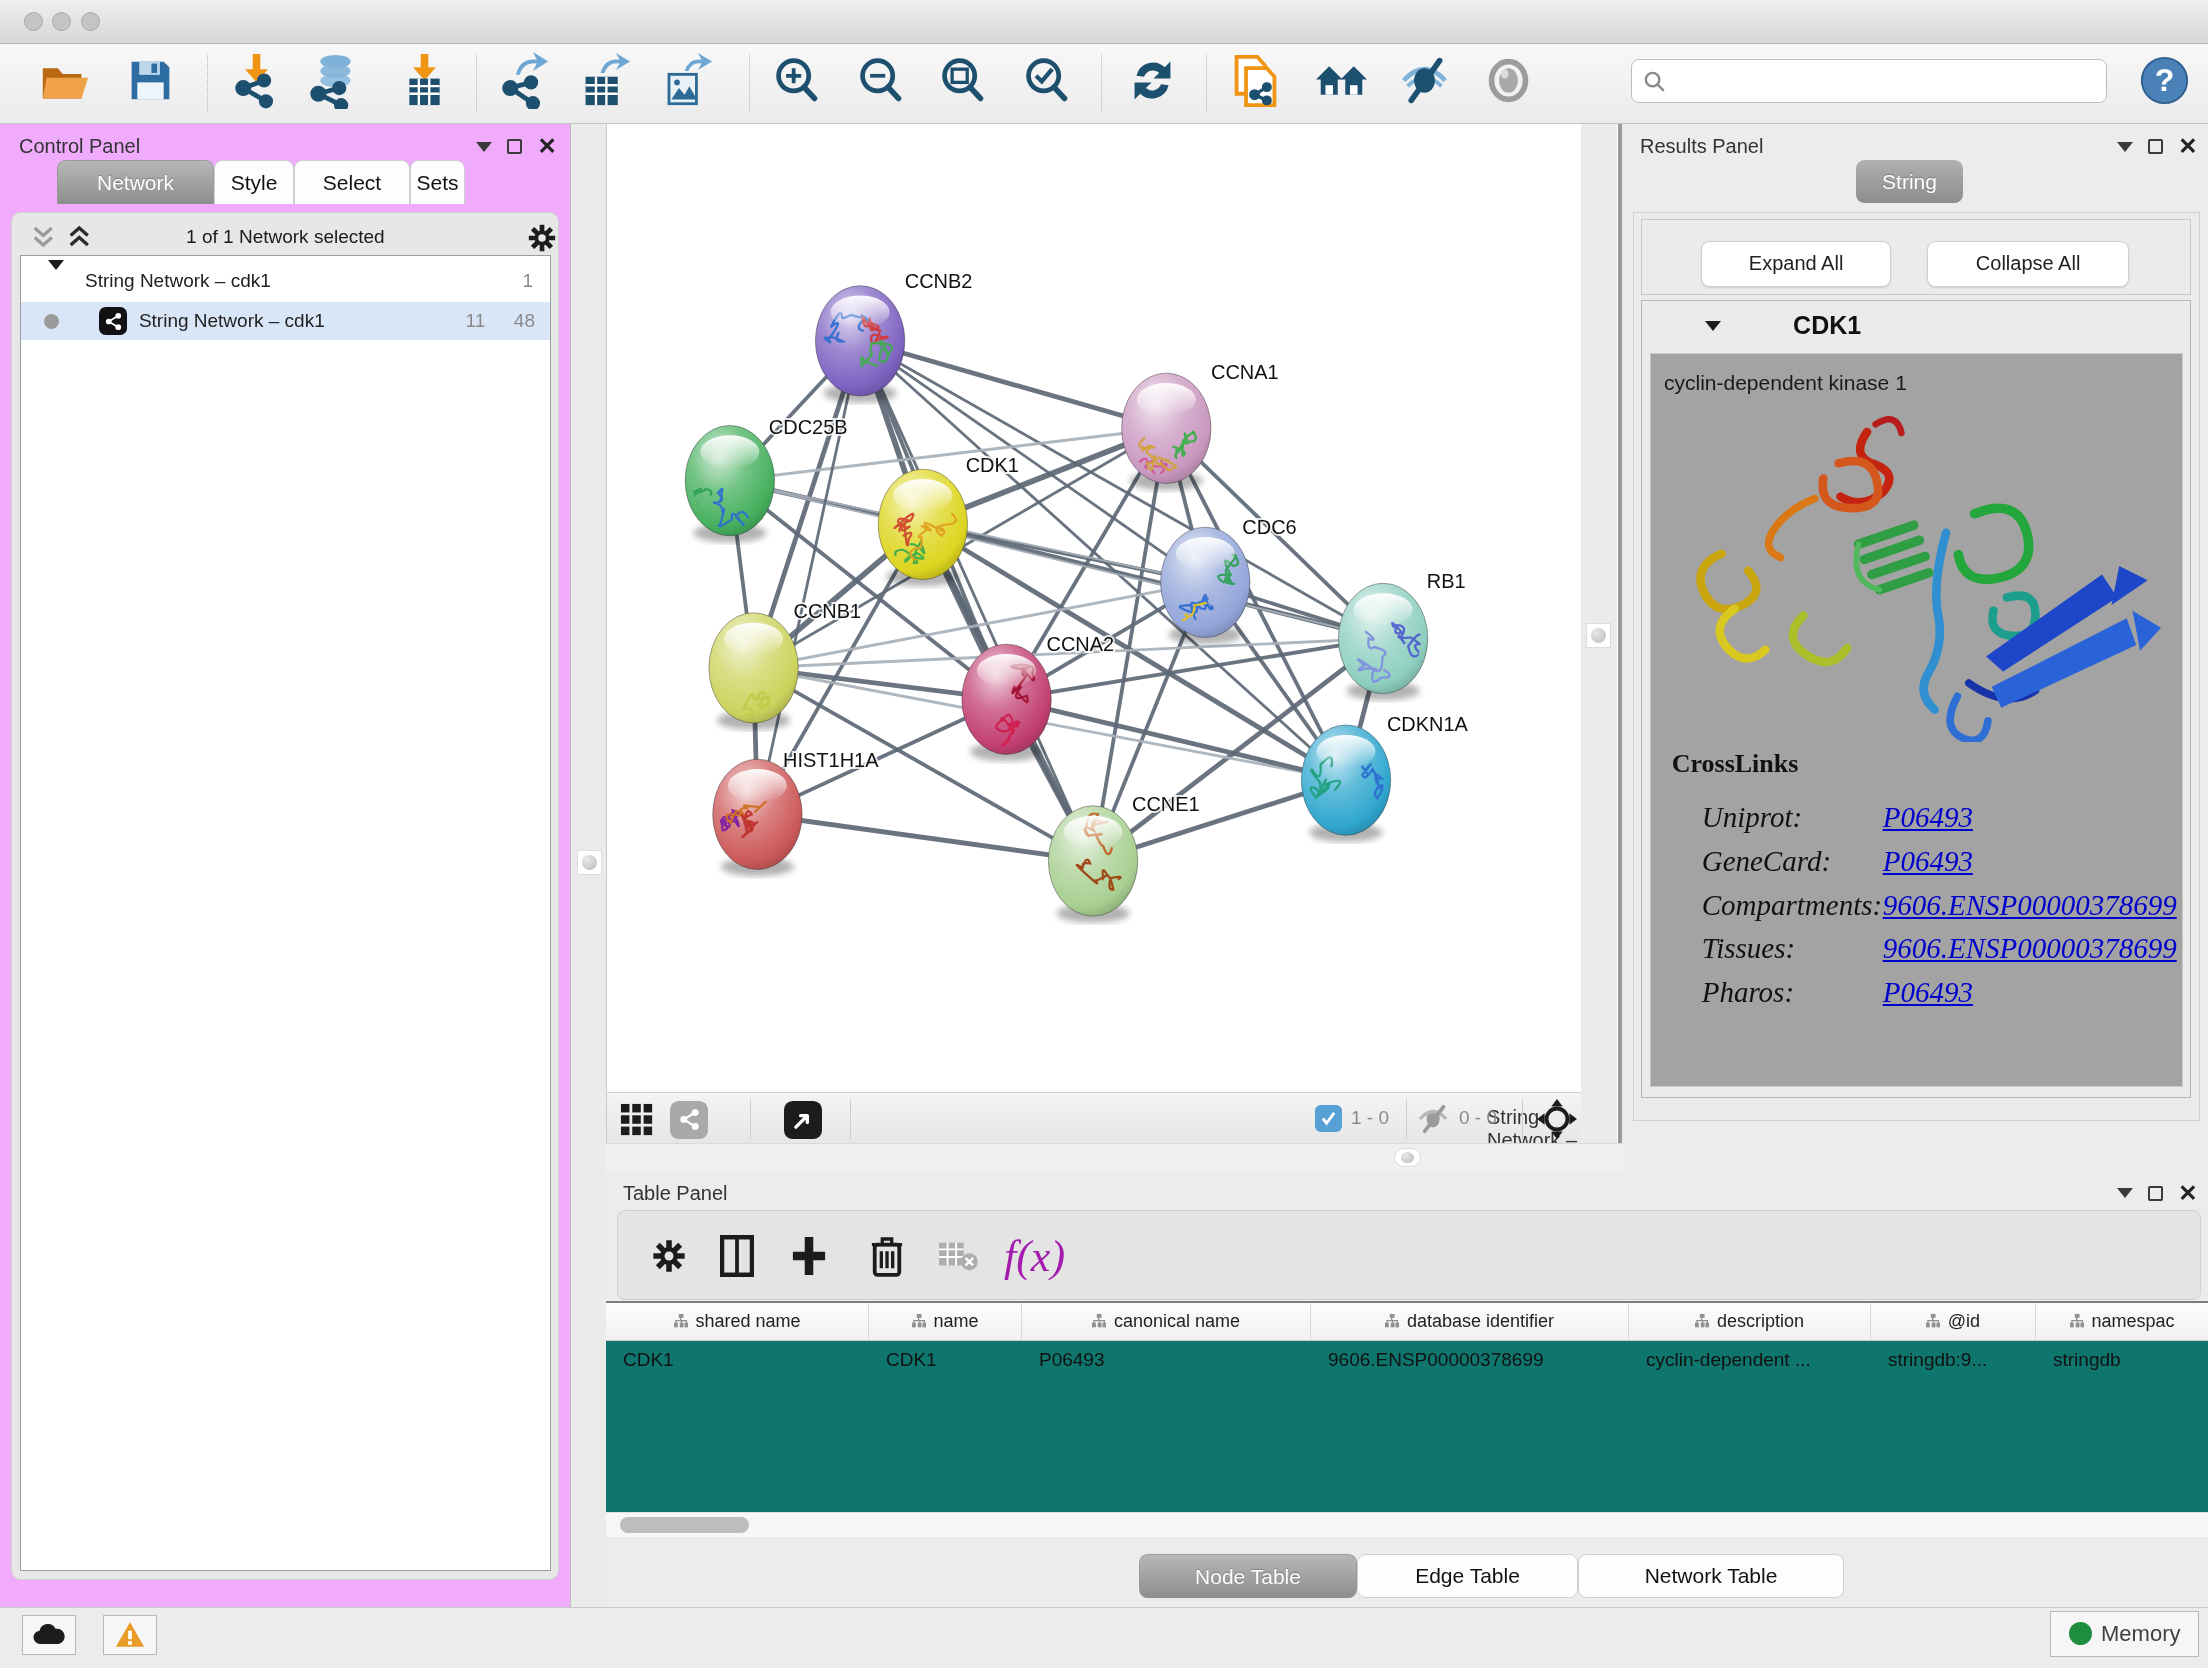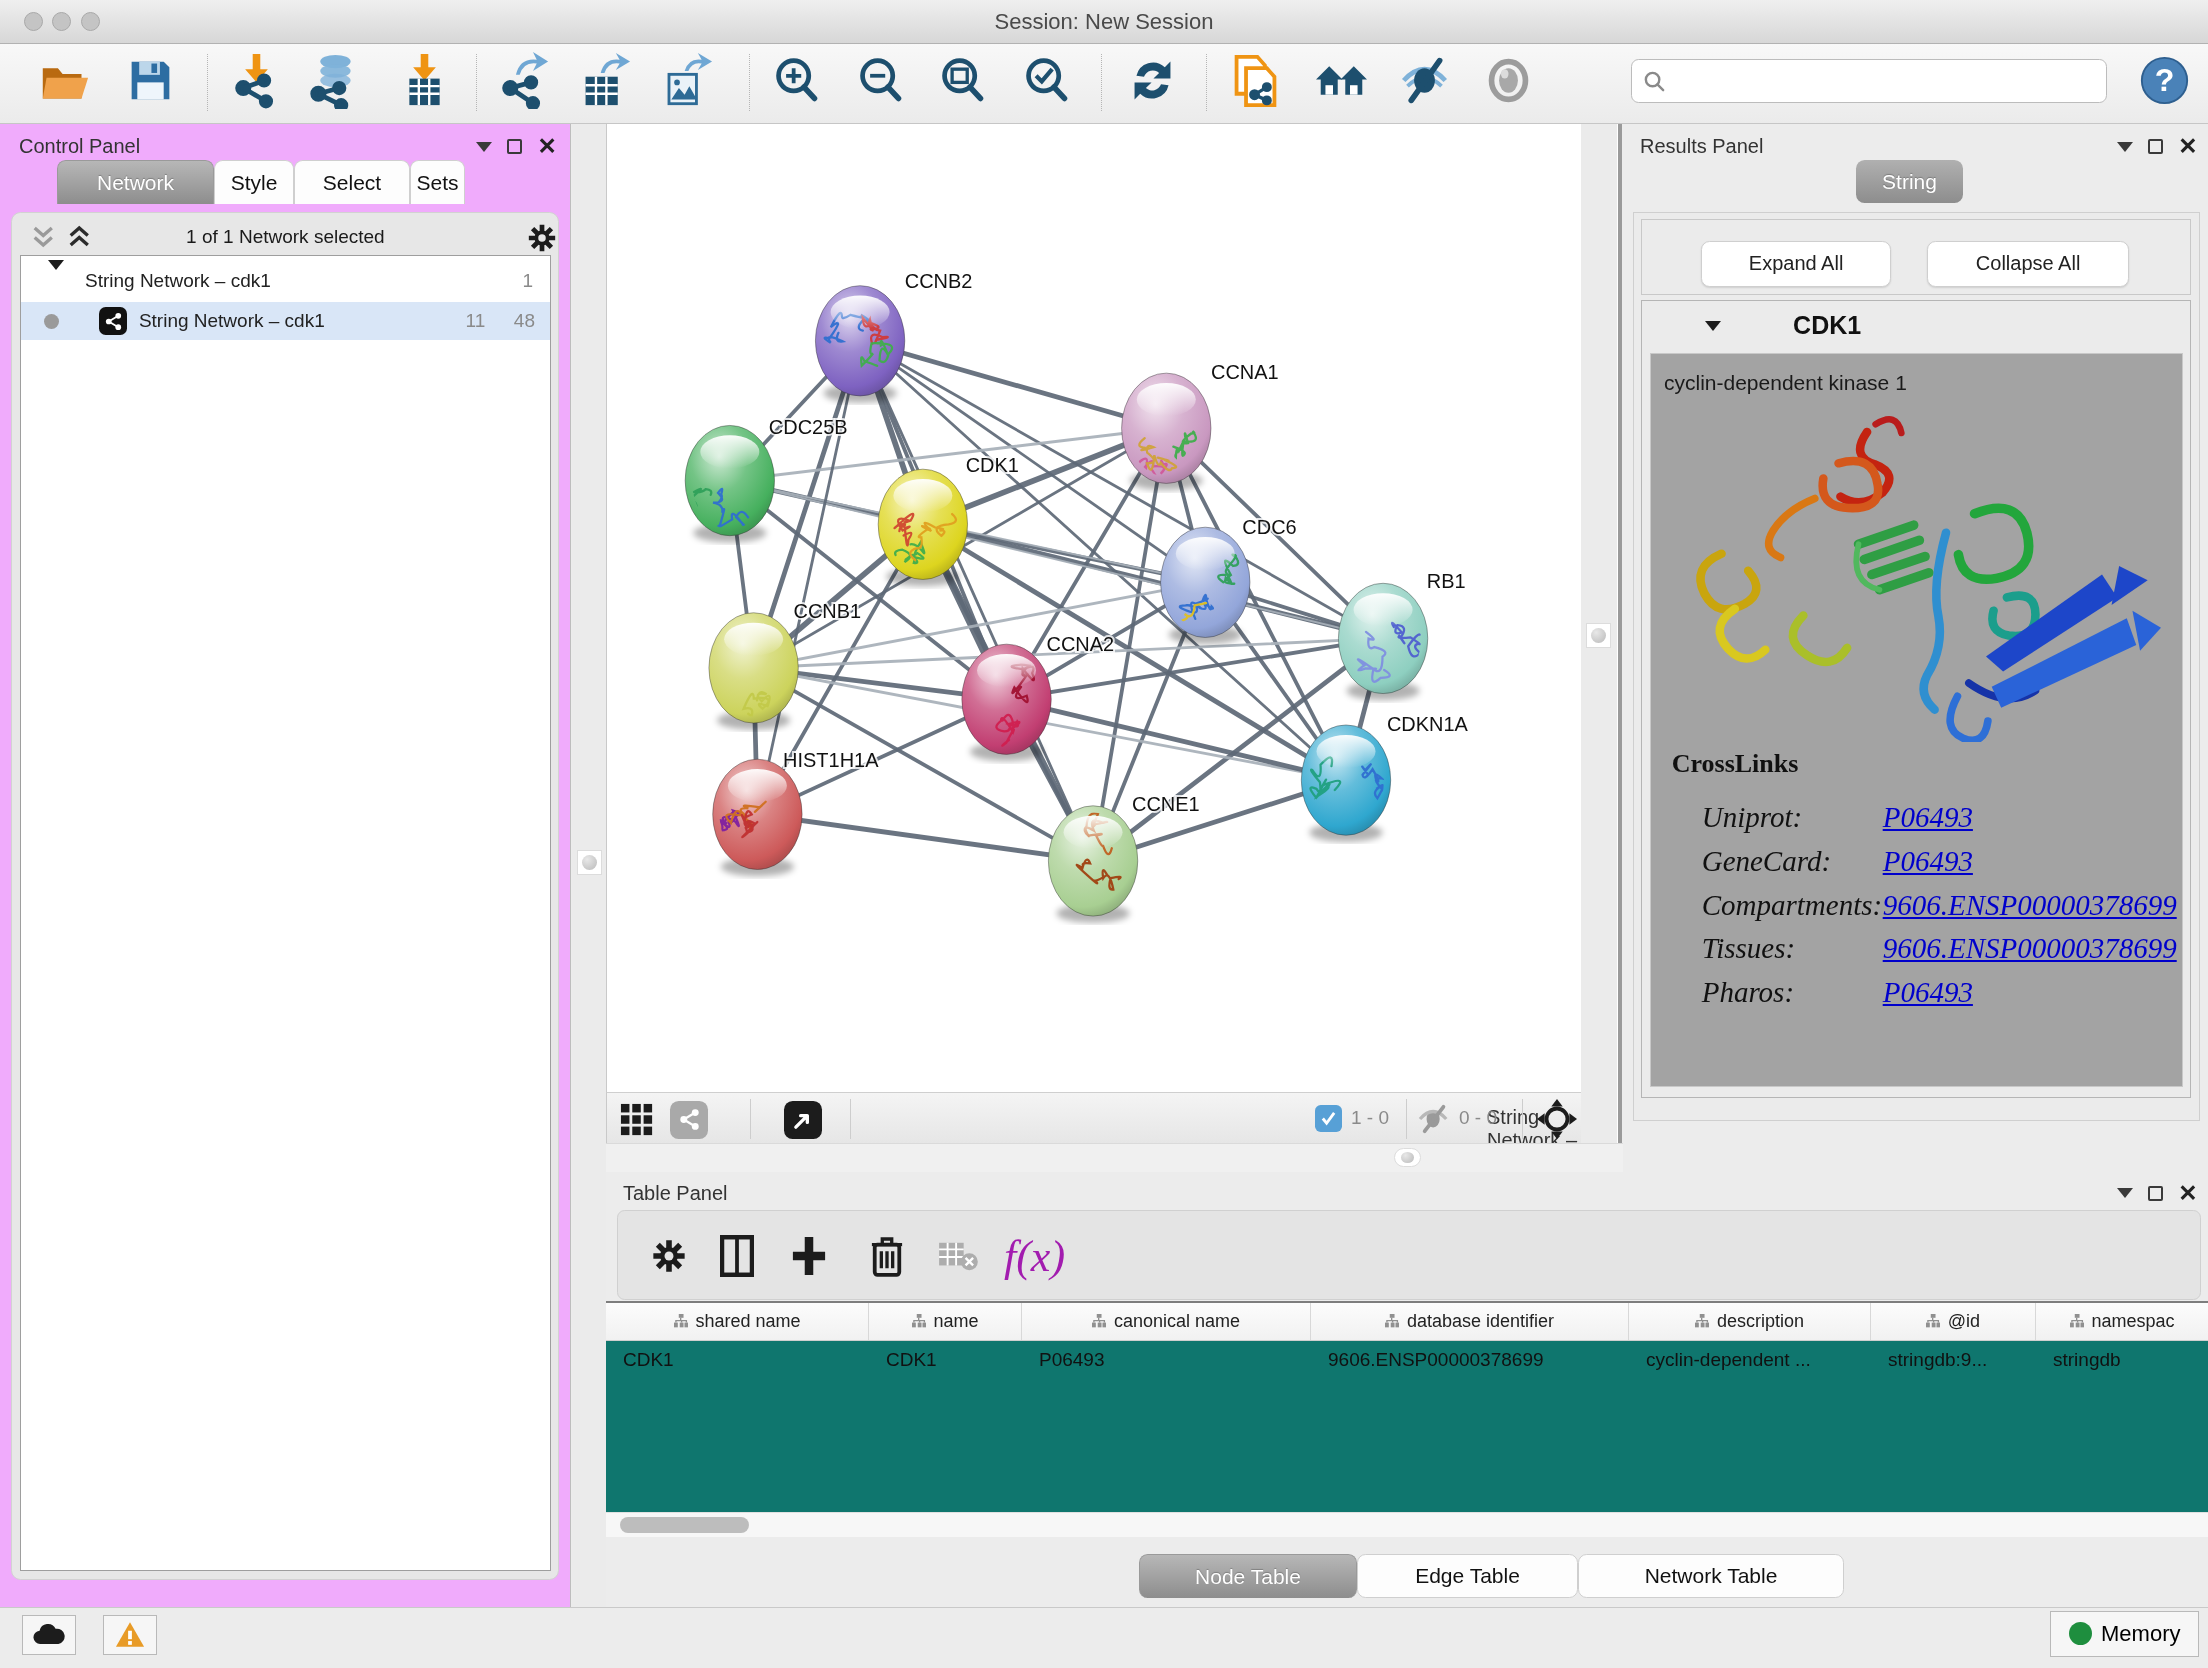--- a/index.html
+++ b/index.html
@@ -87,32 +87,31 @@
   .tp-scroll { position:absolute; left:0; top:209px; width:1603px; height:25px; background:#f7f7f7; border-top:1px solid #e0e0e0; }
   .tp-thumb { position:absolute; left:14.3px; top:3.8px; width:129px; height:16px; background:#bdbdbd; border-radius:8.6px; }
   #tp-tabs { position:absolute; left:533px; top:382px; display:flex; }
   #tp-tabs .tab { border-radius:8.6px; border-bottom:1px solid #cfcfcf; }
   #tp-tabs .tab.active { border-bottom:none; }
 
   
   .statusbar { left:0; top:1607px; width:2208px; height:61px; background:#ececec; border-top:1.9px solid #c9c9c9; }
   .sbtn { position:absolute; top:6.7px; height:40px; background:#f6f6f6; border:1.9px solid #b9b9b9; display:flex; align-items:center; justify-content:center; gap:9.5px; }
   .memdot { width:23px; height:23px; border-radius:50%; background:#1e8e3e; }
-  .sbtn span { font-size:22px; color:#000000; }
+  .sbtn span { font-size:22px; color:#404040; }
 
   svg text { font-family:"Liberation Sans", sans-serif; }
 </style>
 </head>
 <body>
 
 <div class="abs titlebar">
   <span class="tlight" style="left:24px"></span>
   <span class="tlight" style="left:52px"></span>
   <span class="tlight" style="left:81px"></span>
-  <div class="wintitle">Session: New Session</div>
 </div>
 
 <div class="abs toolbar">
   <div class="tbtn" style="left:36px">
     <svg width="51" height="51" viewBox="0 0 54 54">
         <path d="M4 14 h16 l5 6 h20 v26 H4z" fill="#b96a10"></path>
         <path d="M8 24 h44 l-7 22 H4z" fill="#f0a24b"></path>
       </svg>
   </div>
   <div class="tbtn" style="left:122px">

